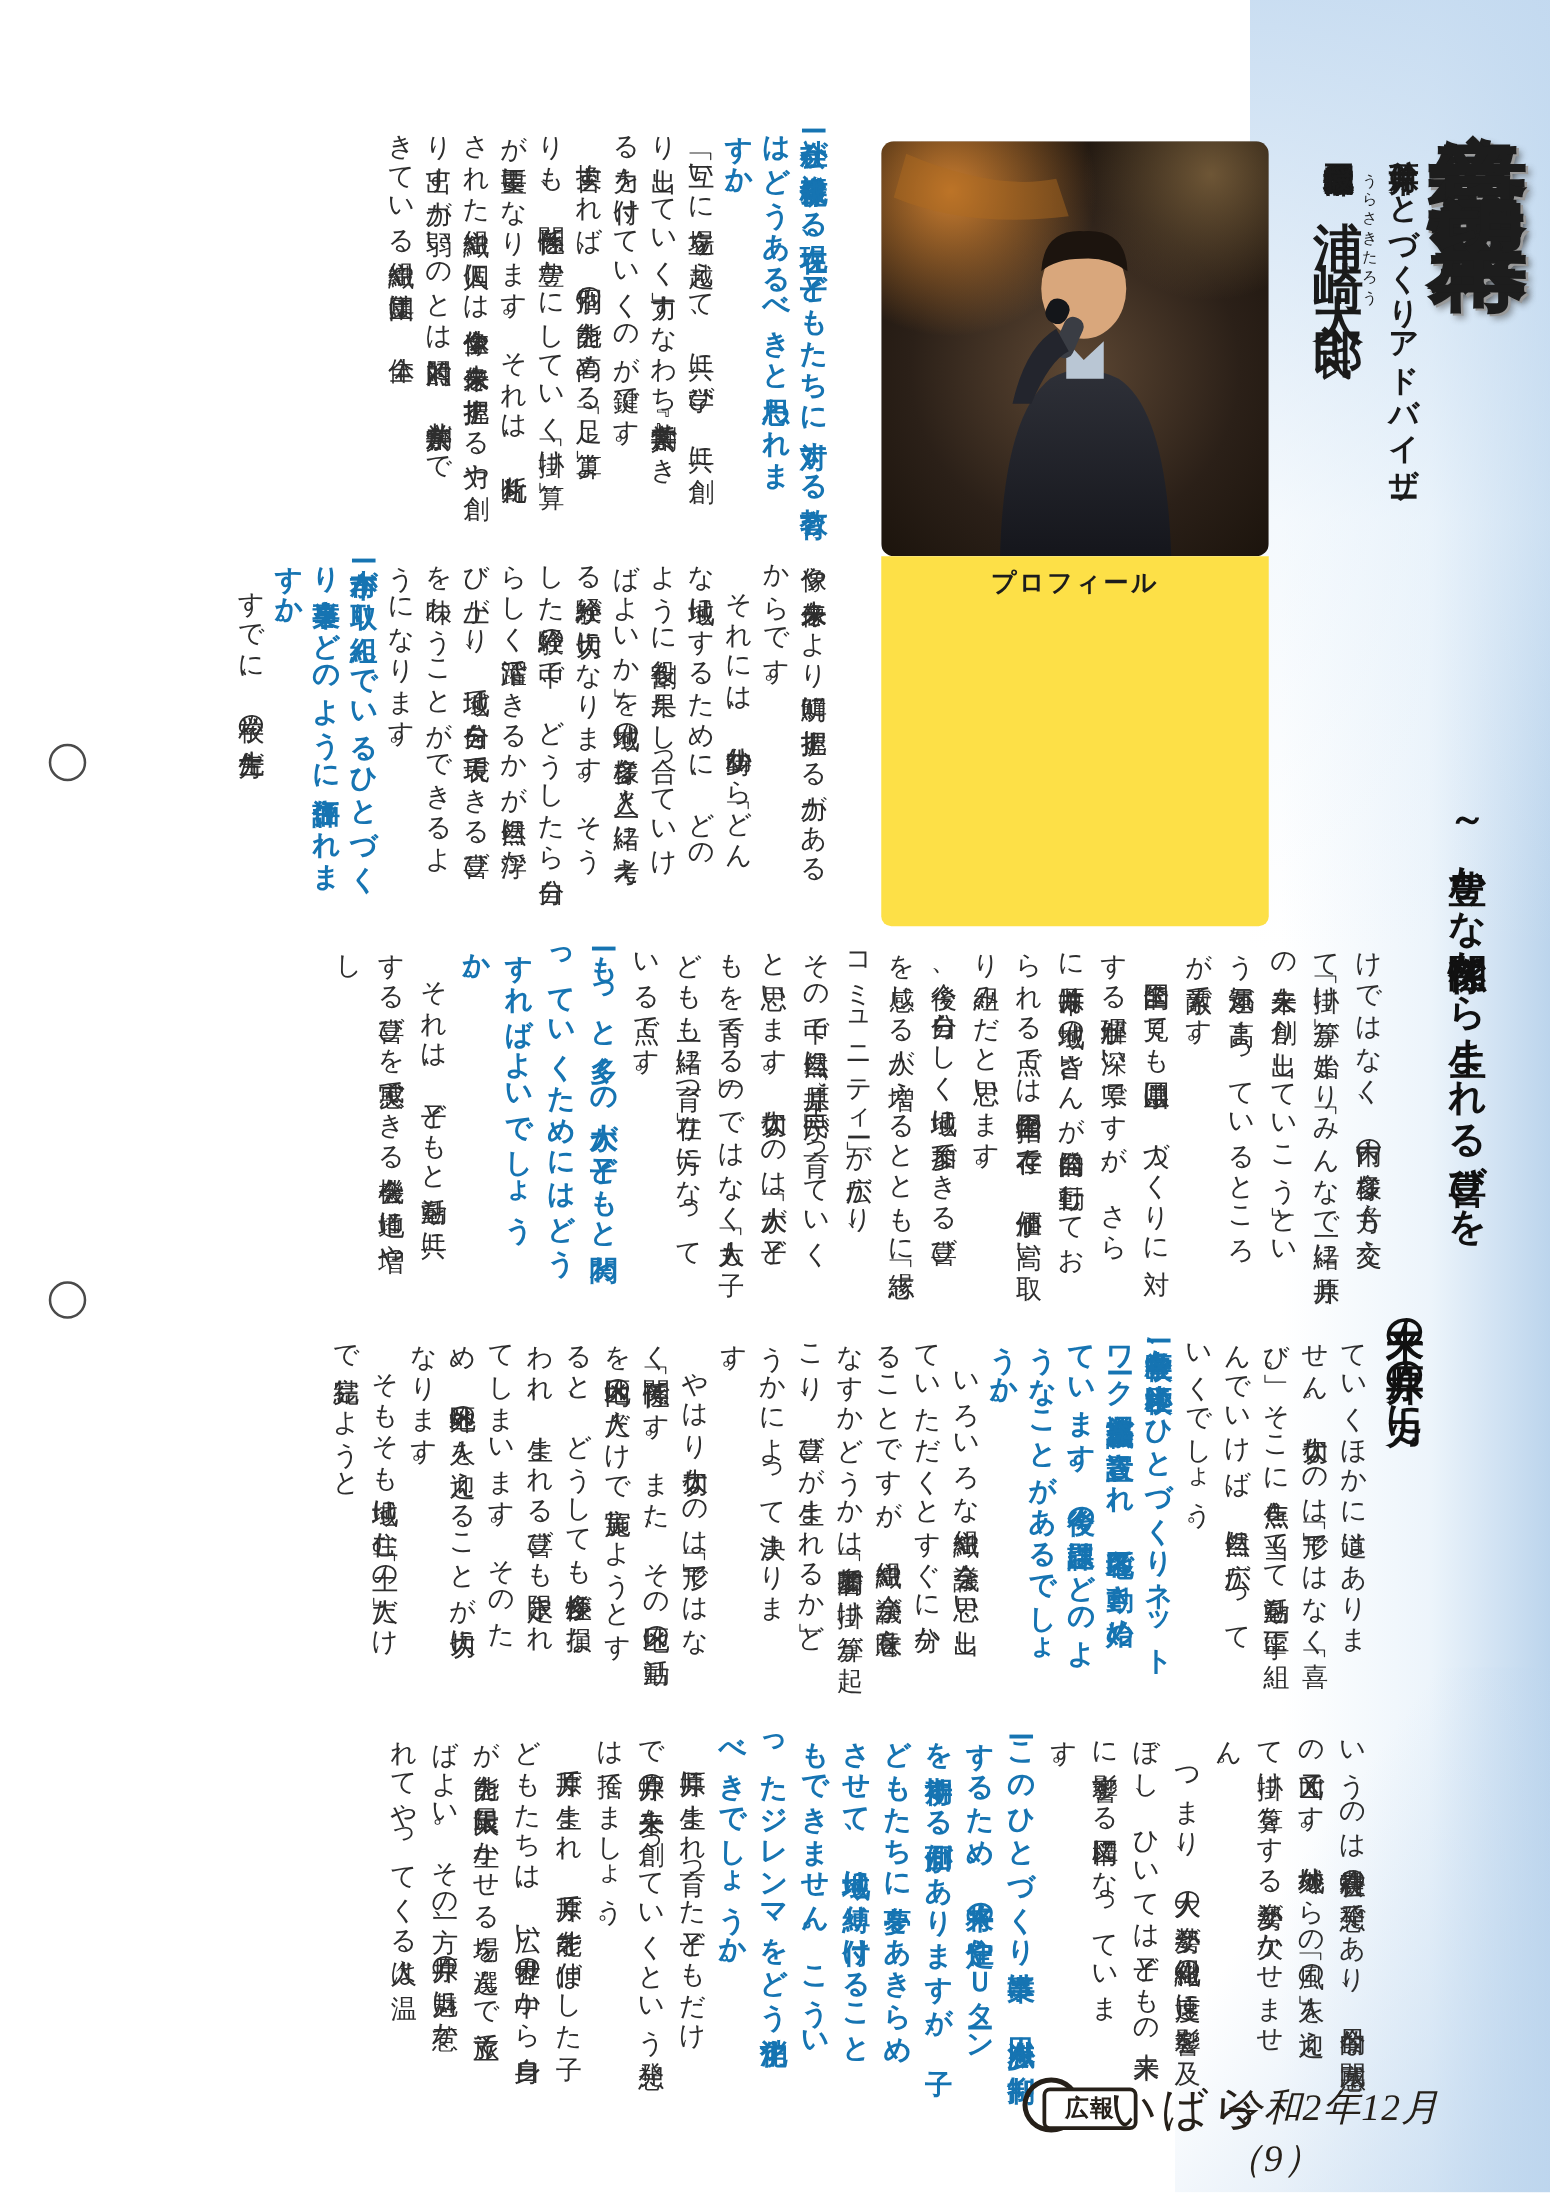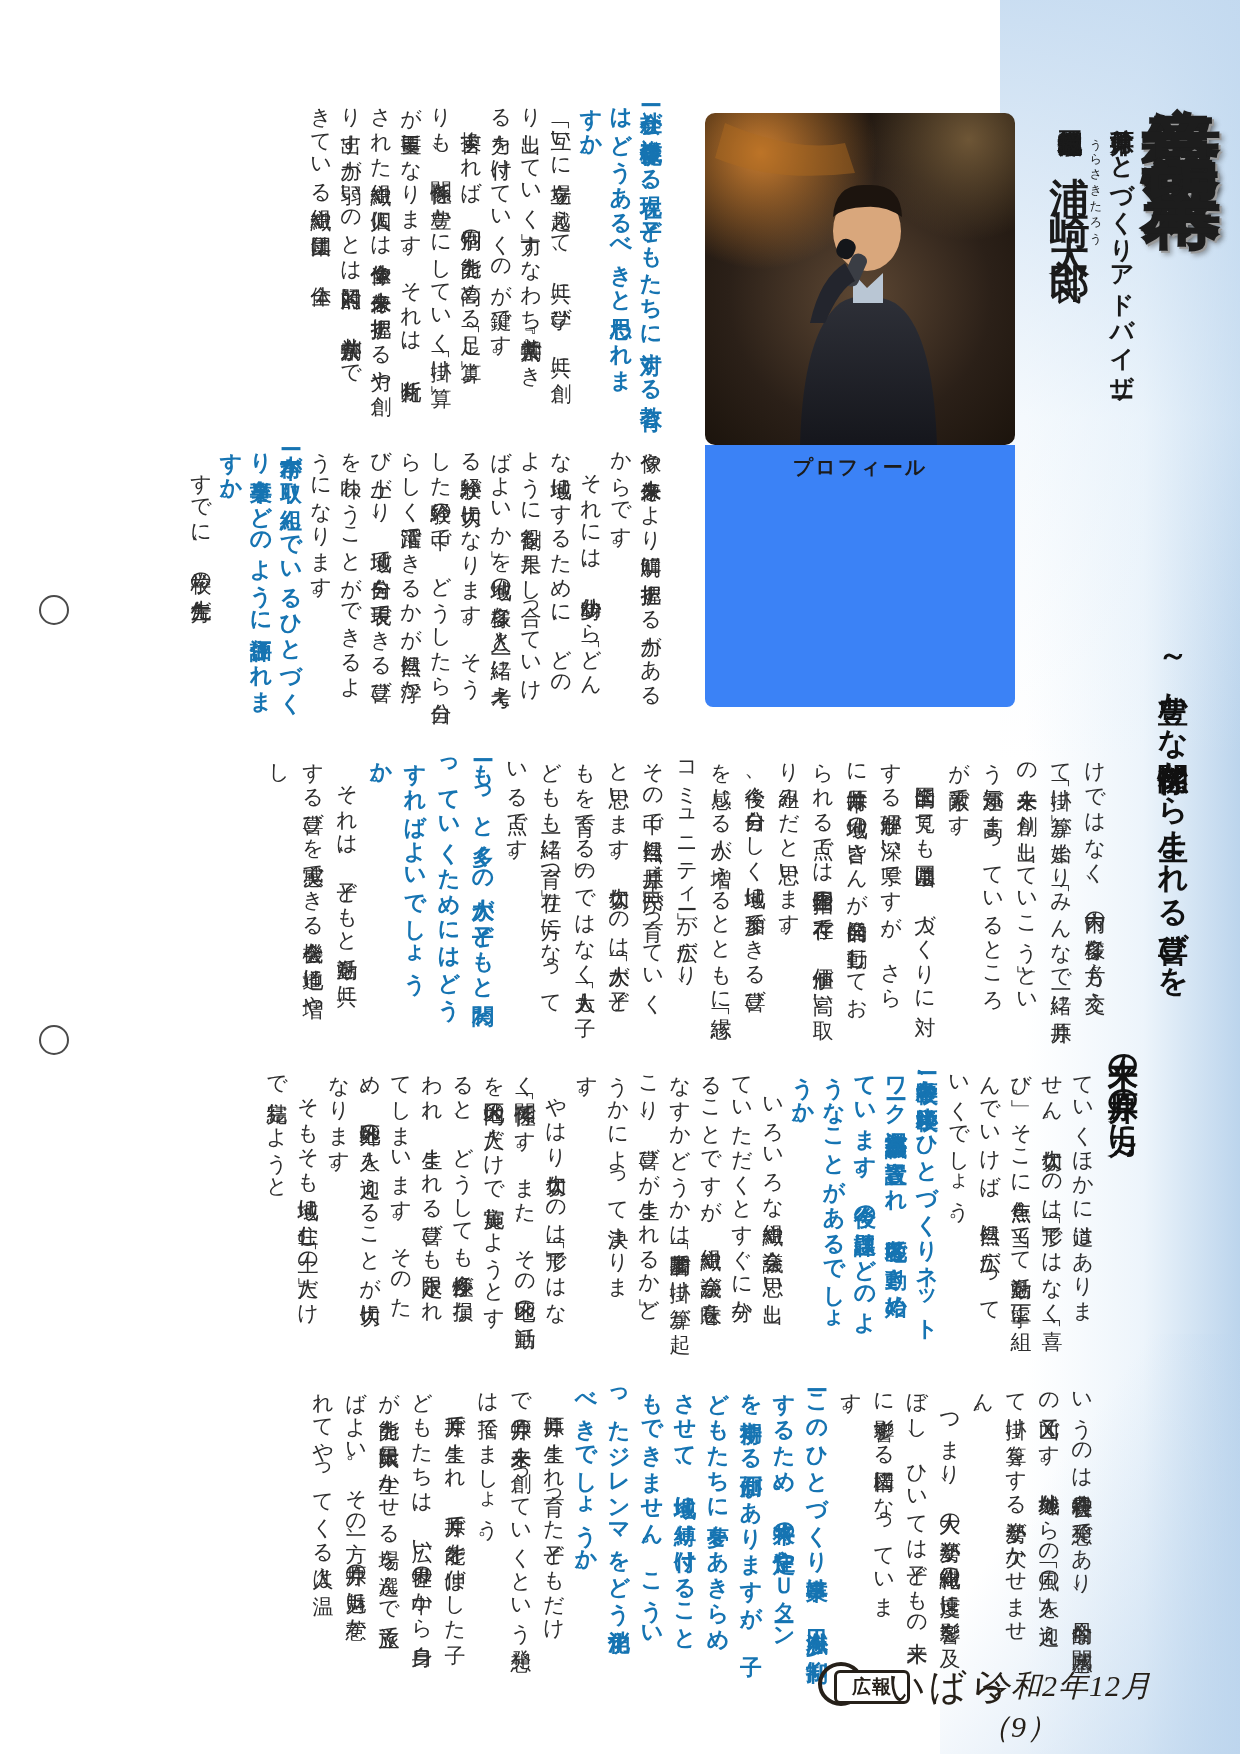--- a/index.html
+++ b/index.html
@@ -33,22 +33,22 @@
   .names ruby rt { font-size:12px; font-weight:400; letter-spacing:2px; }
   .names .honorific { font-size:26px; margin-top:12px; }
 
   .photo { position:absolute; left:705px; top:113px; width:310px; height:332px;
     border-radius:10px; overflow:hidden;
     background: radial-gradient(circle at 18% 12%, #c87c2f 0%, rgba(200,124,47,0) 30%),
                 radial-gradient(circle at 85% 8%, #6e5636 0%, rgba(110,86,54,0) 25%),
                 radial-gradient(circle at 50% 55%, #5d4733 0%, #2b2018 55%, #171009 100%); }
   .photo svg { width:100%; height:100%; display:block; }
 
-  .profile { position:absolute; left:705px; top:445px; width:310px; height:262px;
-    background:#3b82f6; border-radius:0 0 8px 8px; padding:8px 10px 6px 10px;
+  .profile { position:absolute; left:705px; top:445px; width:310px; height:296px;
+    background:#fde047; border-radius:0 0 8px 8px; padding:8px 10px 6px 10px;
     font-size:19px; line-height:28px; color:#1c1c1c; font-weight:500; }
   .profile-head { text-align:center; font-size:20px; font-weight:700; letter-spacing:2px; }
   .profile-body { white-space:pre-line; }
 
   .band { position:absolute; color:#2e2e2e; }
   .band .seg { white-space:pre-line; }
   .band .a { font-family:"Liberation Serif","DejaVu Serif",serif; font-size:21px; letter-spacing:1px; }
   .band .q { font-family:"Liberation Sans","DejaVu Sans",sans-serif; font-size:22px; font-weight:700;
     color:#1674b2; letter-spacing:1px; }
   .b1a { left:100px; top:93px;  width:566px;  height:298px; line-height:30px; }

